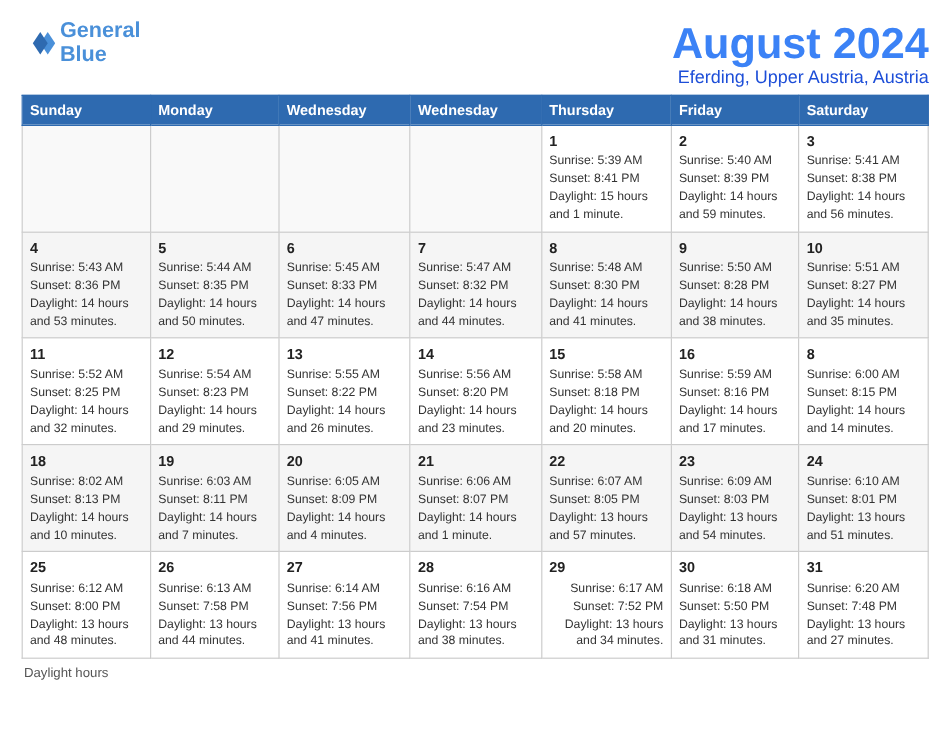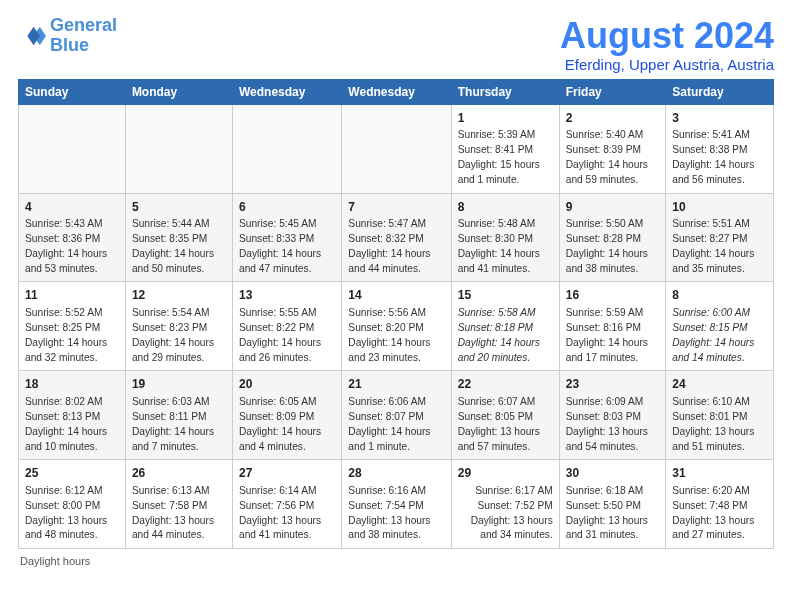--- a/index.html
+++ b/index.html
@@ -242,35 +242,35 @@
           </td>
           <td>
             <span class="day-number">14</span>
             <div class="day-info" style="white-space: pre-line;">Sunrise: 5:56 AM
 Sunset: 8:20 PM
 Daylight: 14 hours
 and 23 minutes.</div>
           </td>
           <td>
             <span class="day-number">15</span>
-            <div class="day-info" style="white-space: pre-line; font-style: italic;">Sunrise: 5:58 AM
+            <div class="day-info" style="white-space: pre-line;">Sunrise: 5:58 AM
 Sunset: 8:18 PM
 Daylight: 14 hours
 and 20 minutes.</div>
           </td>
           <td>
             <span class="day-number">16</span>
             <div class="day-info" style="white-space: pre-line;">Sunrise: 5:59 AM
 Sunset: 8:16 PM
 Daylight: 14 hours
 and 17 minutes.</div>
           </td>
           <td>
             <span class="day-number">8</span>
-            <div class="day-info" style="white-space: pre-line; font-style: italic;">Sunrise: 6:00 AM
+            <div class="day-info" style="white-space: pre-line;">Sunrise: 6:00 AM
 Sunset: 8:15 PM
 Daylight: 14 hours
 and 14 minutes.</div>
           </td>
         </tr>
         <tr>
           <td>
             <span class="day-number">18</span>
             <div class="day-info" style="white-space: pre-line;">Sunrise: 8:02 AM
 Sunset: 8:13 PM

